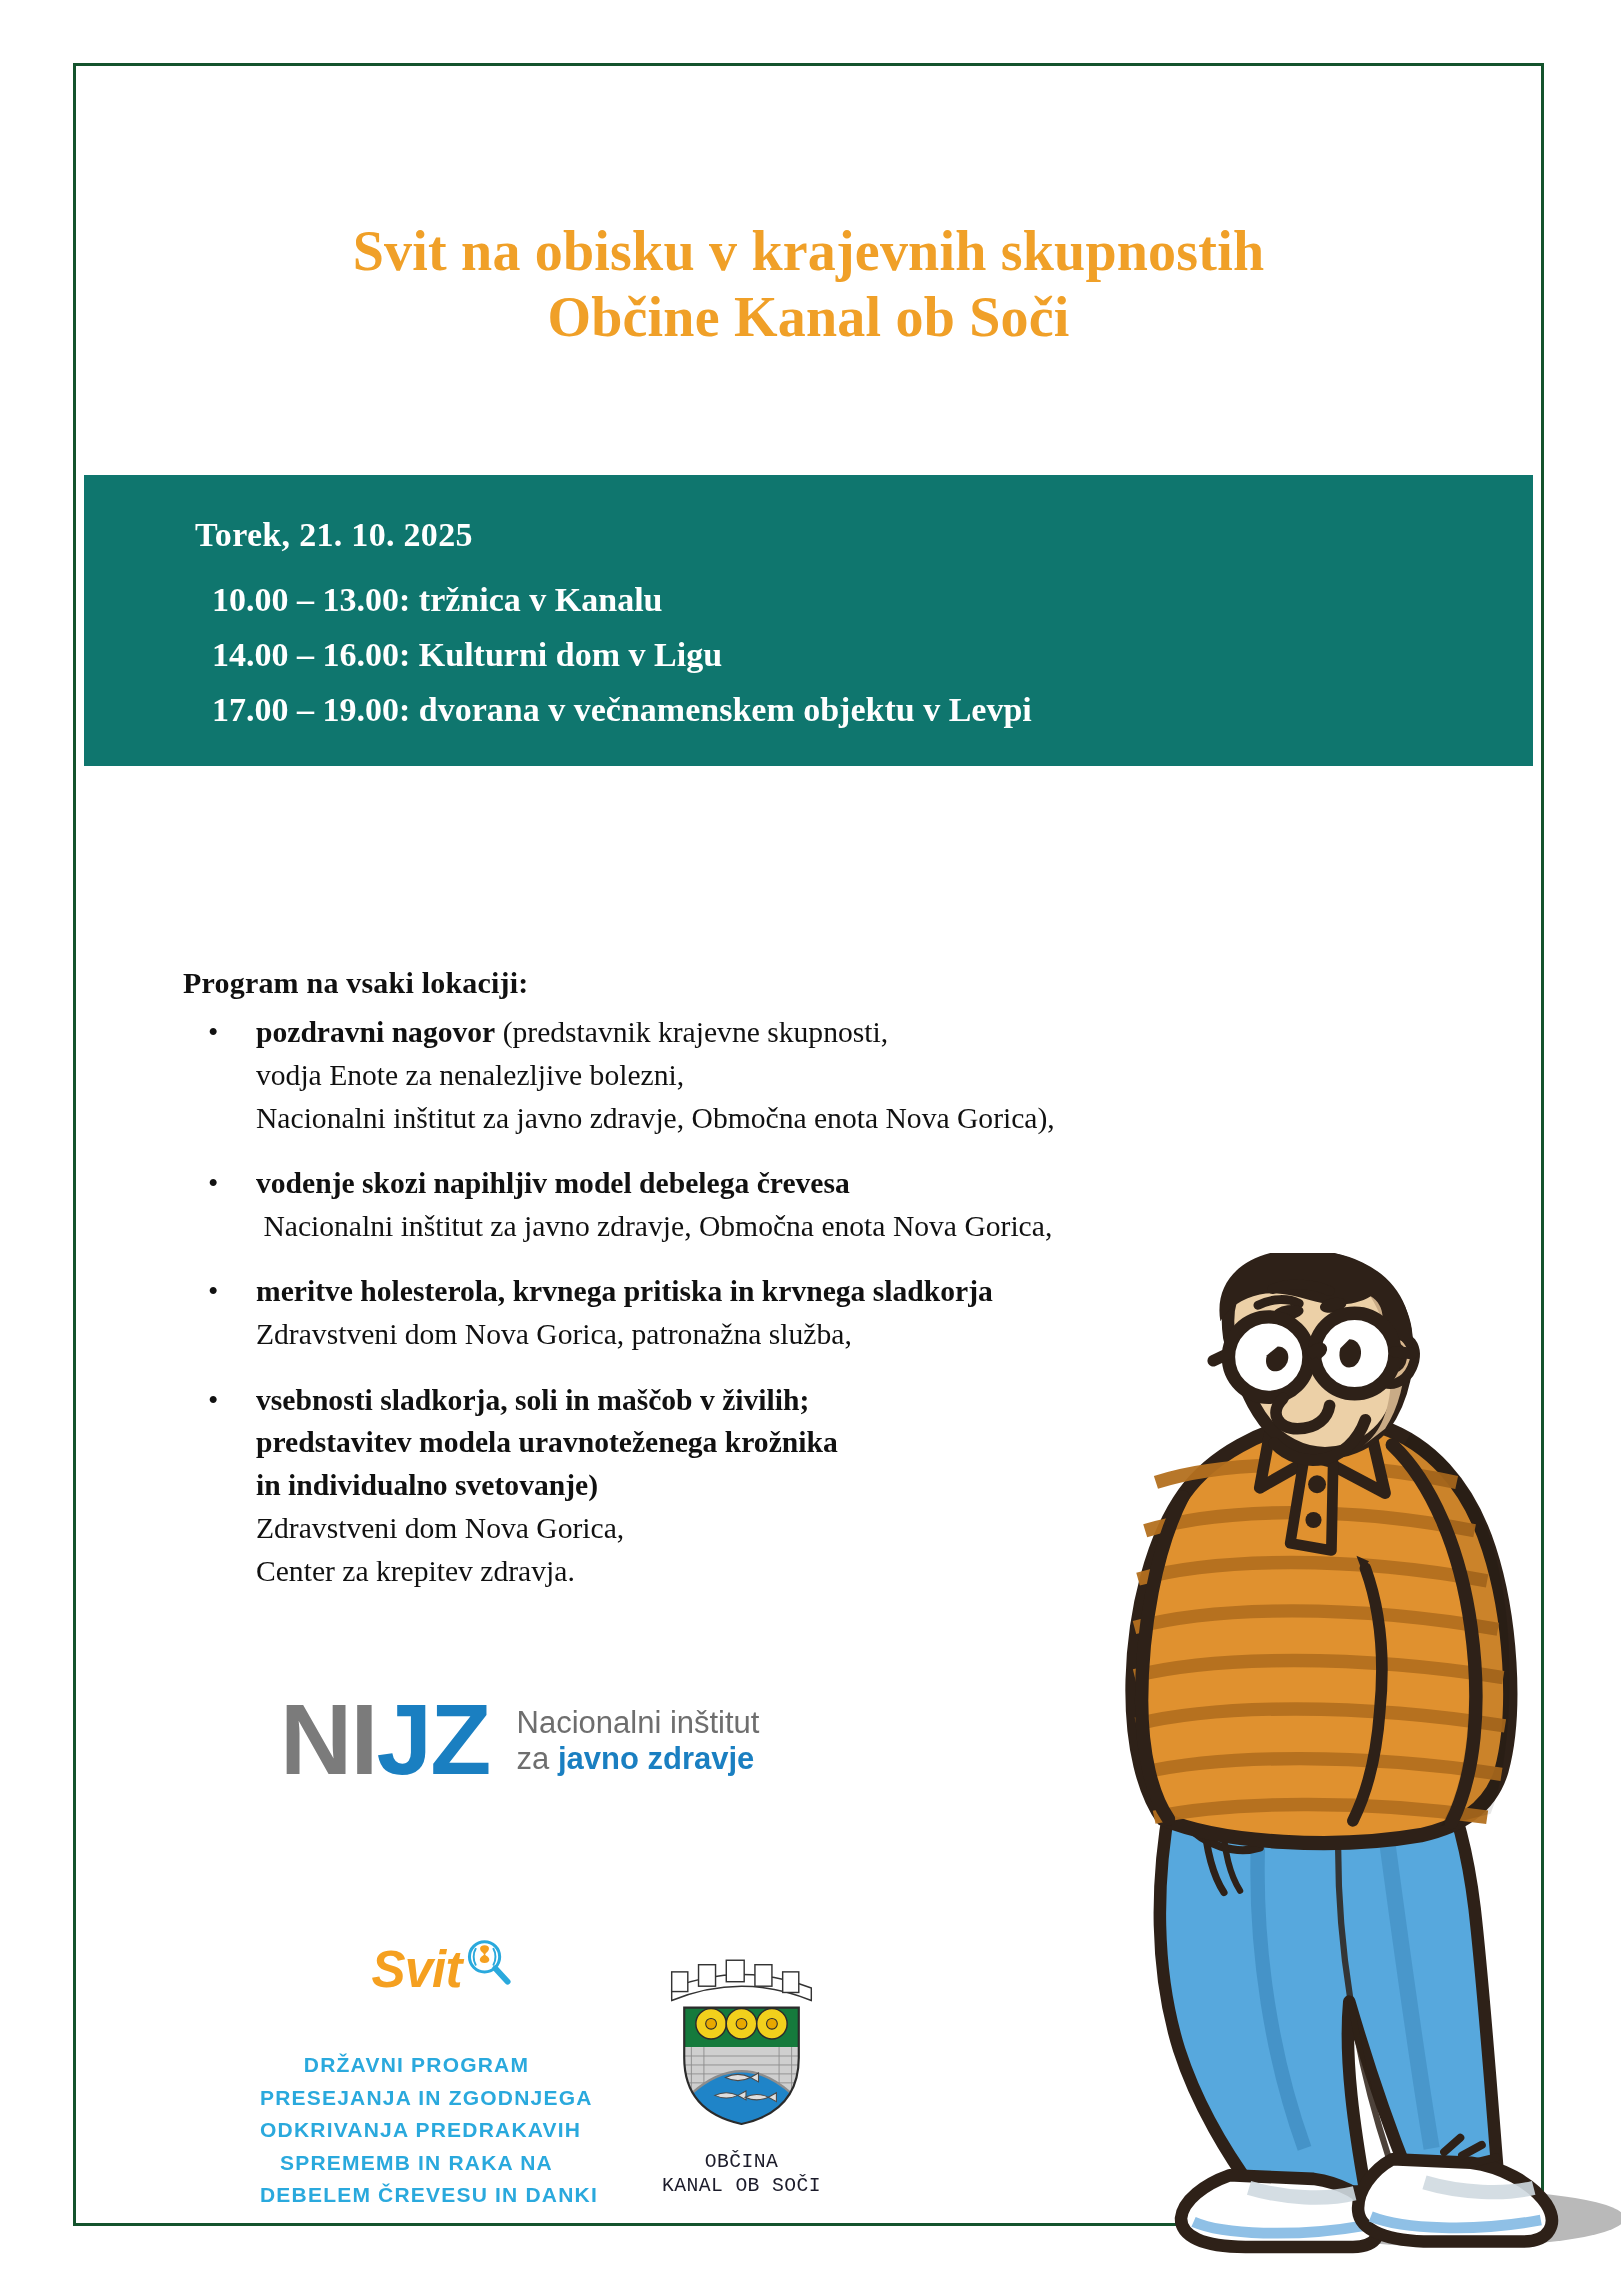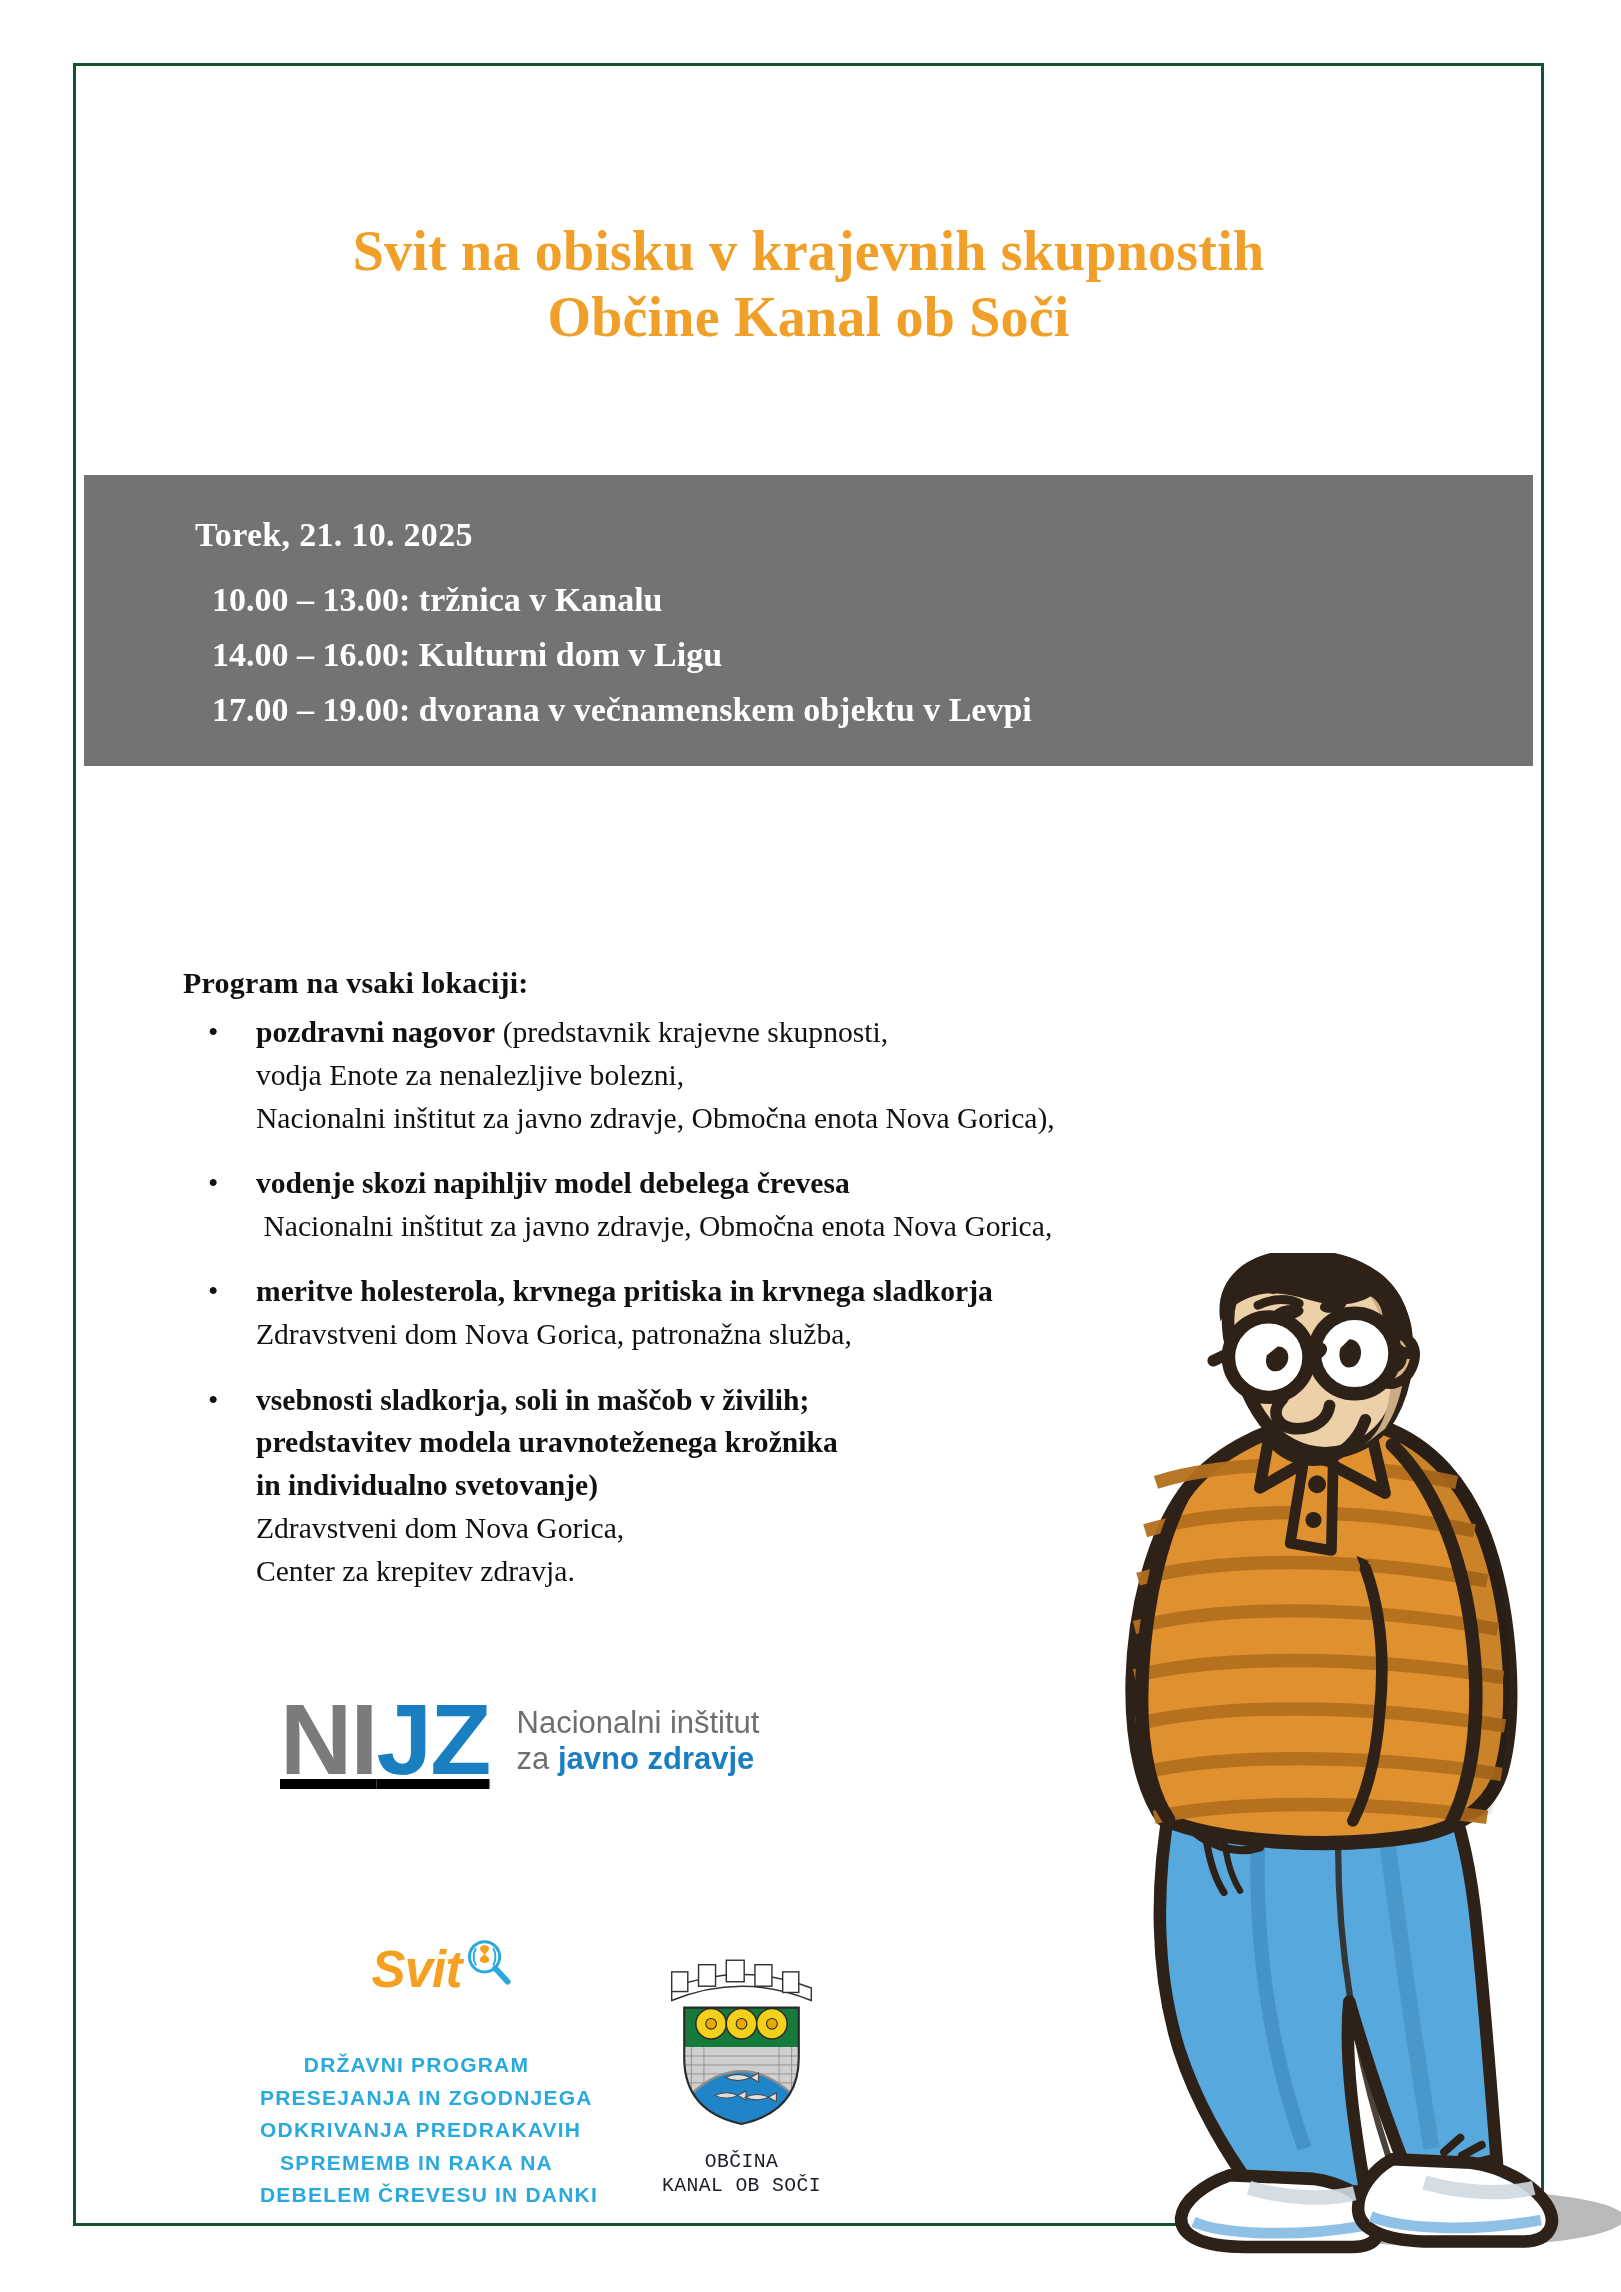--- a/index.html
+++ b/index.html
@@ -43,21 +43,21 @@
   }
   #title-block .tline { display: block; white-space: pre; }
 
   
   #date-band {
     position: absolute;
     left: 8px;
     top: 409px;
     width: calc(100% - 16px);
     height: 291px;
-    background: #737373;
+    background: #0f766e;
     color: #ffffff;
     box-sizing: border-box;
     padding: 0;
   }
   #date-band .dayline {
     position: absolute;
     left: 111px;
     top: 41px;
     font-size: 34px;
     font-weight: bold;
@@ -112,21 +112,20 @@
     display: flex;
     align-items: center;
     gap: 27px;
   }
   #nijz-mark {
     font-family: "Liberation Sans", sans-serif;
     font-size: 100px;
     font-weight: bold;
     letter-spacing: -1.8px;
     line-height: 1;
-    text-decoration: underline;
   }
   #nijz-mark .grey { color: #7b7b7b; }
   #nijz-mark .blue { color: #1a7fc1; }
   #nijz-words {
     font-family: "Liberation Sans", sans-serif;
     line-height: 1.16;
     padding-top: 3.6px;
   }
   #nijz-words .w1 { font-size: 31px; color: #6e6e6e; display: block; }
   #nijz-words .w2 { font-size: 31px; display: block; }

